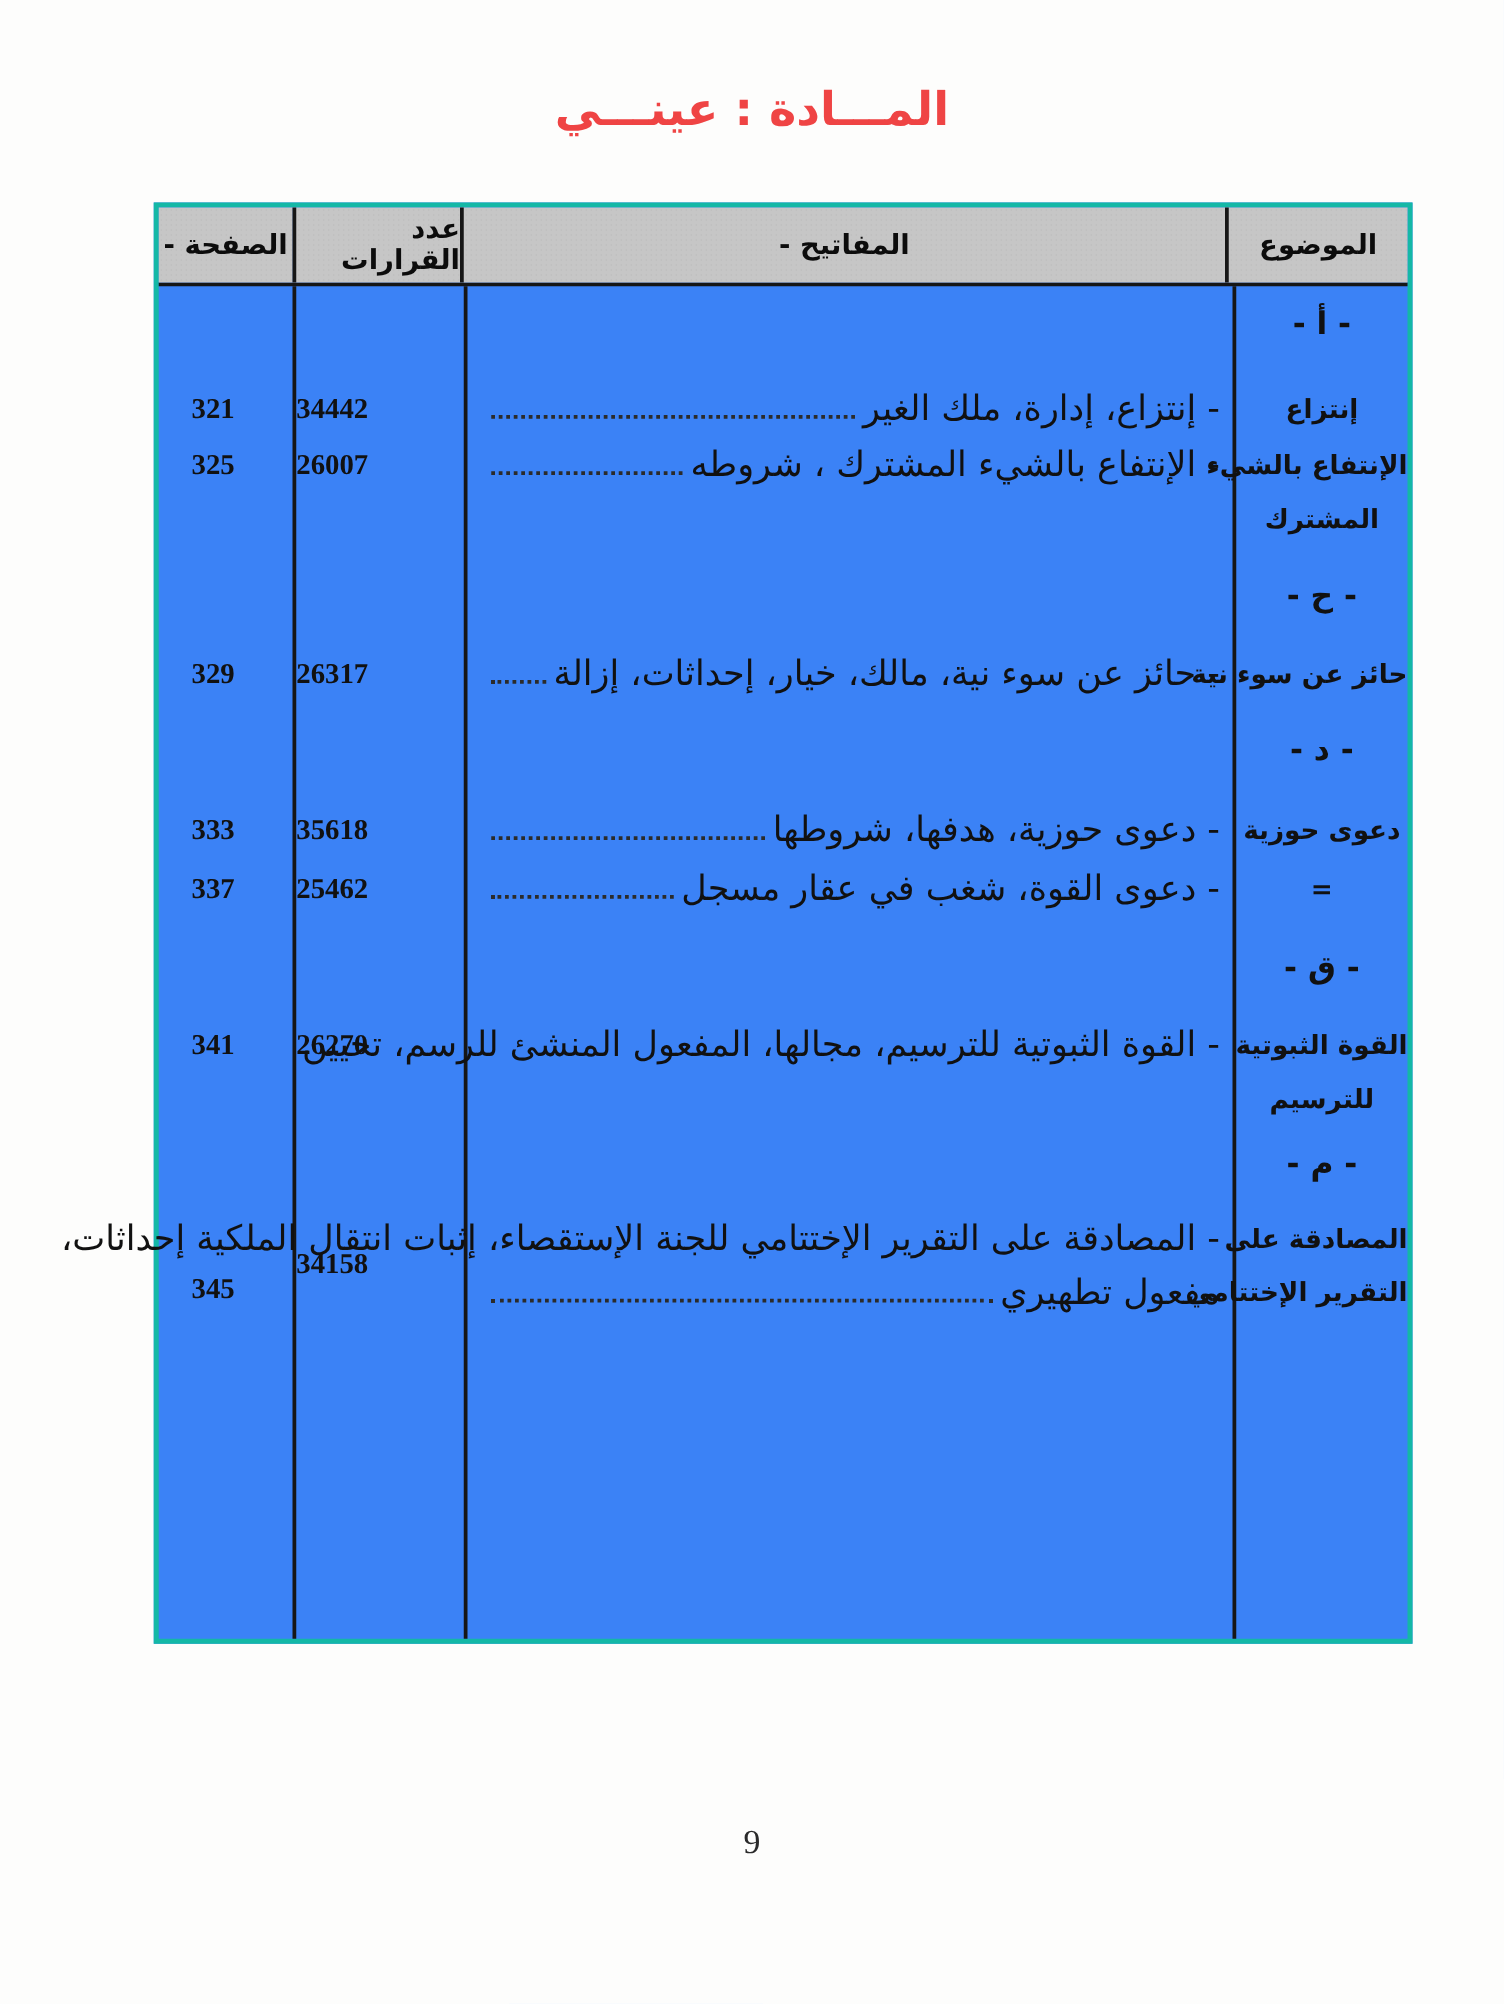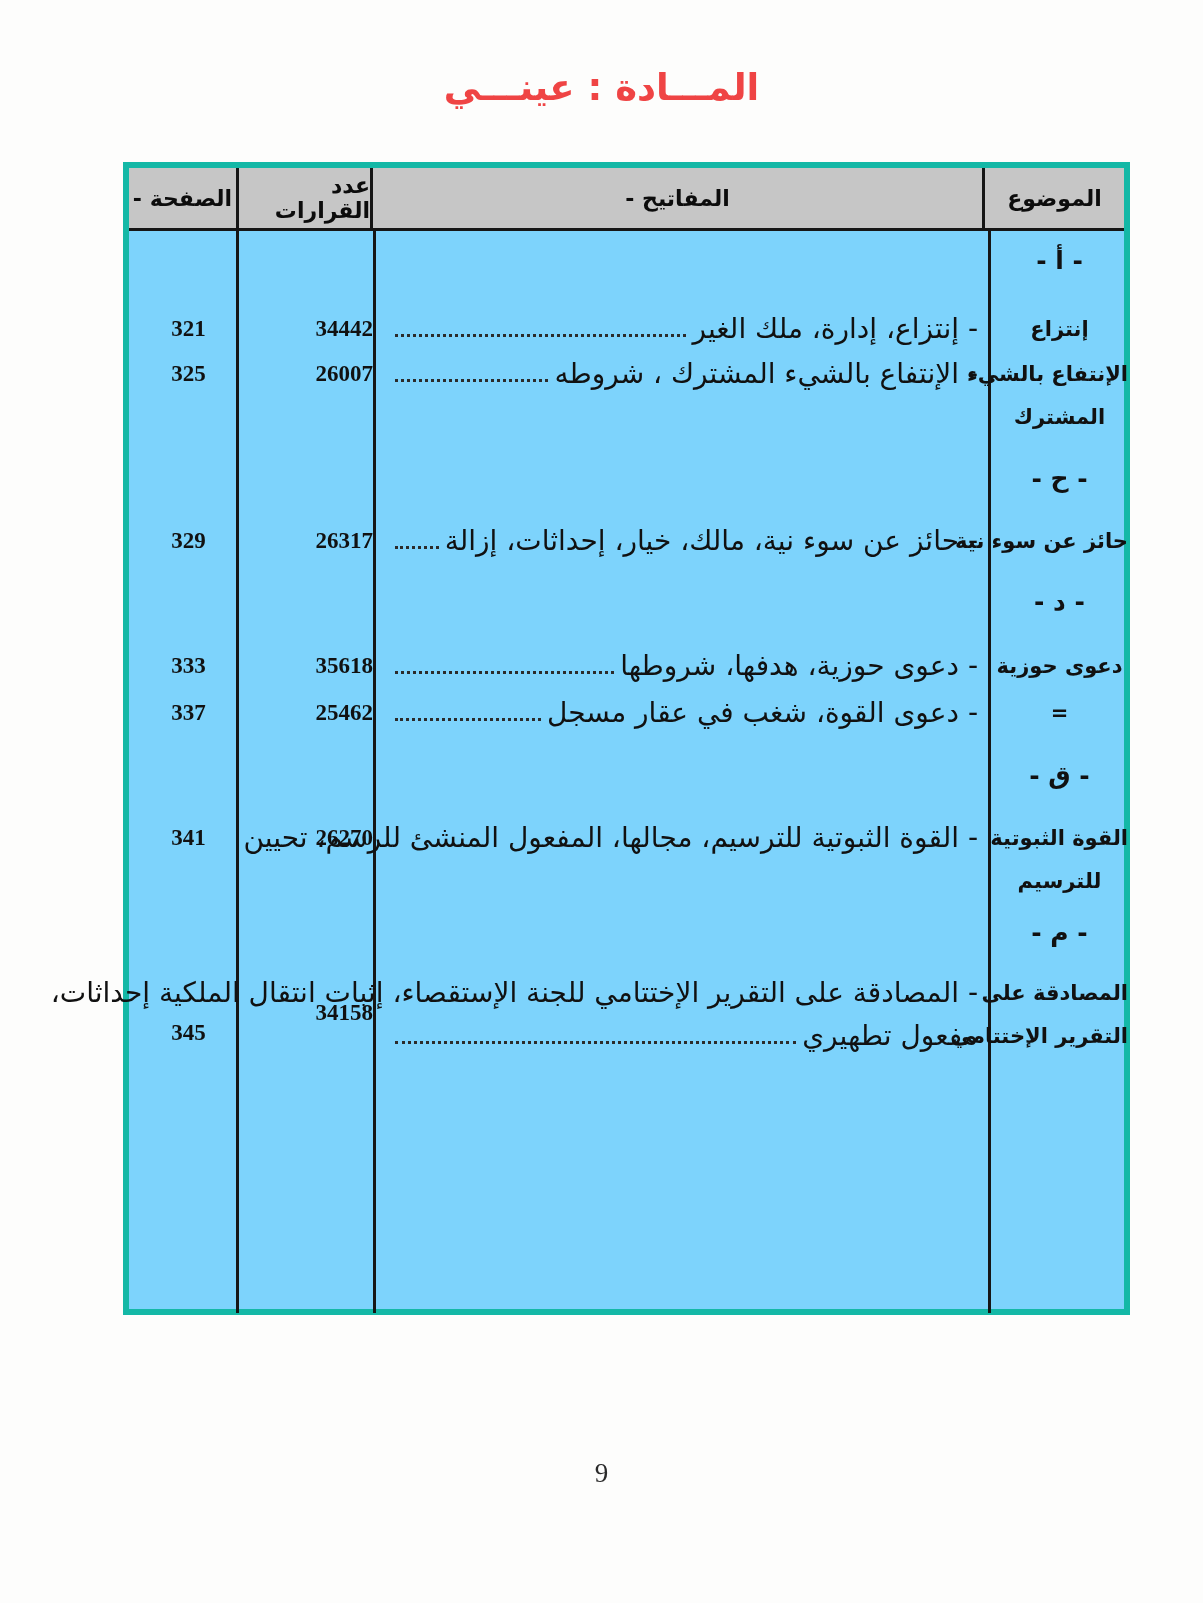--- a/index.html
+++ b/index.html
@@ -17,23 +17,23 @@
     text-align:center;
     direction:rtl;
     font-size:37px; font-weight:bold;
     letter-spacing:1px;
     color:#ef4444;
   }
   
   .tbl {
     position:absolute; left:123px; top:162px;
     width:1007px; height:1153px;
-    border:6px solid #14b8a6;
+    border:4px solid #14b8a6;
     box-sizing:border-box;
-    background:#7dd3fc;
+    background:#3b82f6;
   }
   .thead {
     display:flex; direction:ltr;
     height:60px;
     border-bottom:3px solid #161616;
   }
   .th {
     display:flex; align-items:center; justify-content:center;
     direction:rtl;
     background:#c6c6c6;
@@ -51,22 +51,22 @@
   .tbody { position:relative; height:1082px; }
   .vsep {
     position:absolute; top:0; bottom:0; width:3px;
     background:#161616;
   }
   .vsep.v1 { left:107px; }
   .vsep.v2 { left:244px; }
   .vsep.v3 { left:859px; }
   
   .cell { position:absolute; box-sizing:border-box; line-height:30px; }
-  .c-page { left:16px;    width:87px; text-align:center; }
-  .c-dec  { left:110px; width:134px; text-align:right; }
+  .c-page { left:0;    width:87px; text-align:center; }
+  .c-dec  { left:110px; width:134px; text-align:left; }
   .c-keys { left:247px; width:612px; direction:rtl; padding:0 10px 0 16px; }
   .c-subj { left:862px; width:137px; text-align:center; direction:rtl; }
   .num {
     font-family:"Liberation Serif","DejaVu Serif",serif;
     font-weight:bold; font-size:23px;
   }
   .sect { font-weight:bold; font-size:25px; }
   .subj { font-weight:bold; font-size:21px; white-space:nowrap; }
   .two-line { line-height:43px; }
   .keyline {

